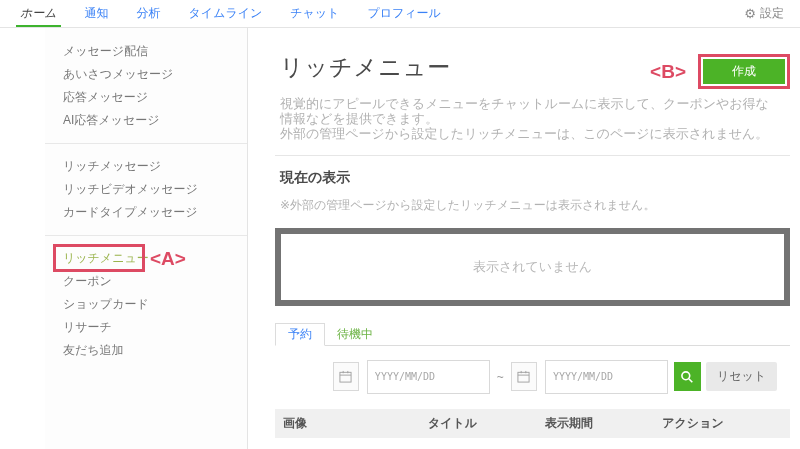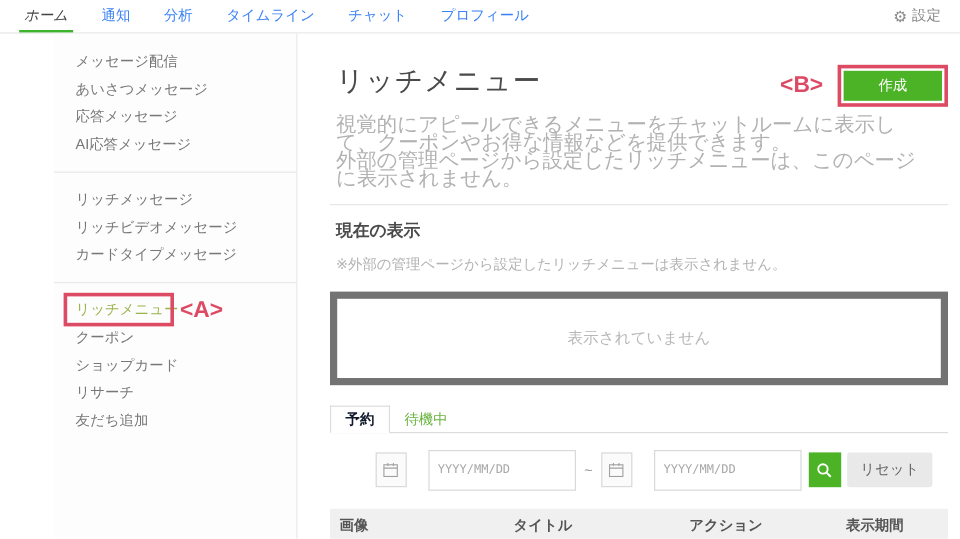--- a/index.html
+++ b/index.html
@@ -28,38 +28,38 @@
   .content { flex:1; padding:0 10px 0 27px; background:#fff; }
 
   
   .content-header { display:flex; justify-content:space-between; align-items:flex-start; margin-top:24px; }
   .page-title { font-size:23px; font-weight:400; color:#4a4a4a; margin-left:5px; letter-spacing:1px; }
   .header-right { display:flex; align-items:center; margin-top:2px; }
   .ann-b-label { color:#dd4a63; font-size:19px; font-weight:bold; margin-right:12px; }
   .ann-box-b { border:3px solid #dd4a63; padding:2px; }
   .create-btn { display:block; width:82px; height:25px; background:#4cb327; color:#fff; font-size:12px; border:none; cursor:pointer; font-family:Liberation Serif, serif; }
 
-  .page-desc { margin:7px 12px 0 5px; font-size:17px; color:#b2b2b2; line-height:15px; }
+  .page-desc { margin:7px 12px 0 5px; font-size:13px; color:#b2b2b2; line-height:15px; }
   .rule { border:none; border-top:1px solid #e6e6e6; margin:14px 0 0; }
 
   
   .section-title { margin:13px 0 0 5px; font-size:14px; font-weight:bold; color:#4a4a4a; }
   .section-desc { margin:11px 0 0 5px; font-size:12px; color:#b2b2b2; line-height:15px; }
   .empty-box { margin-top:15px; height:78px; border:6px solid #737373; display:flex; align-items:center; justify-content:center; font-size:13px; color:#b8b8b8; }
 
   
   .tabs { margin-top:17px; display:flex; border-bottom:1px solid #dcdcdc; height:23px; }
   .tab { font-size:12px; padding:0 12px; display:flex; align-items:center; cursor:pointer; }
-  .tab.active { border:1px solid #dcdcdc; border-bottom:1px solid #fff; margin-bottom:-1px; background:#fff; color:#0f172a;font-weight:bold; }
+  .tab.active { border:1px solid #dcdcdc; border-bottom:1px solid #fff; margin-bottom:-1px; background:#fff; color:#3b82f6; }
   .tab.inactive { color:#6cb344; }
 
   
   .filter-row { margin-top:16px; display:flex; justify-content:flex-end; align-items:center; padding-right:13px; height:29px; }
   .cal-btn { width:26px; height:29px; border:1px solid #d9d9d9; background:#fbfbfb; display:flex; align-items:center; justify-content:center; cursor:pointer; }
-  .date-input { width:123px; height:29px; border:1px solid #d9d9d9; padding:16px 7px; font-size:10px; color:#777; font-family:"DejaVu Sans Mono","Liberation Mono",monospace; margin-left:18px; outline:none; }
+  .date-input { width:123px; height:29px; border:1px solid #d9d9d9; padding:16px 7px; font-size:10px; color:#777; font-family:"DejaVu Sans Mono","Liberation Mono",monospace; margin-left:8px; outline:none; }
   .date-input::placeholder { color:#a8a8a8; }
   .tilde { color:#999; font-size:12px; margin:0 7px; }
   .search-btn { width:27px; height:29px; background:#4cb327; border:none; display:flex; align-items:center; justify-content:center; margin-left:6px; cursor:pointer; }
   .reset-btn { height:29px; padding:0 11px; background:#e9e9e9; border:none; color:#666; font-size:12px; margin-left:5px; border-radius:2px; cursor:pointer; font-family:inherit; }
 
   
   .table-header { margin-top:18px; height:29px; background:#f0f0f0; display:flex; align-items:center; font-size:12px; font-weight:bold; color:#555; }
   .th { text-align:center; }
   .th-image  { width:105px; text-align:left; padding-left:8px; }
   .th-title  { width:145px; }
@@ -163,18 +163,18 @@
           <circle cx="5.8" cy="5.8" r="3.9" fill="none" stroke="#ffffff" stroke-width="1.6"></circle>
           <line x1="8.8" y1="8.8" x2="12.3" y2="12.3" stroke="#ffffff" stroke-width="1.6"></line>
         </svg>
       </button>
       <button class="reset-btn">リセット</button>
     </div>
 
     <div class="table-header">
       <div class="th th-image">画像</div>
       <div class="th th-title">タイトル</div>
+      <div class="th th-period">表示期間</div>
       <div class="th th-action">アクション</div>
-      <div class="th th-period">表示期間</div>
     </div>
 
   </div>
 </div>
 
 </body></html>

